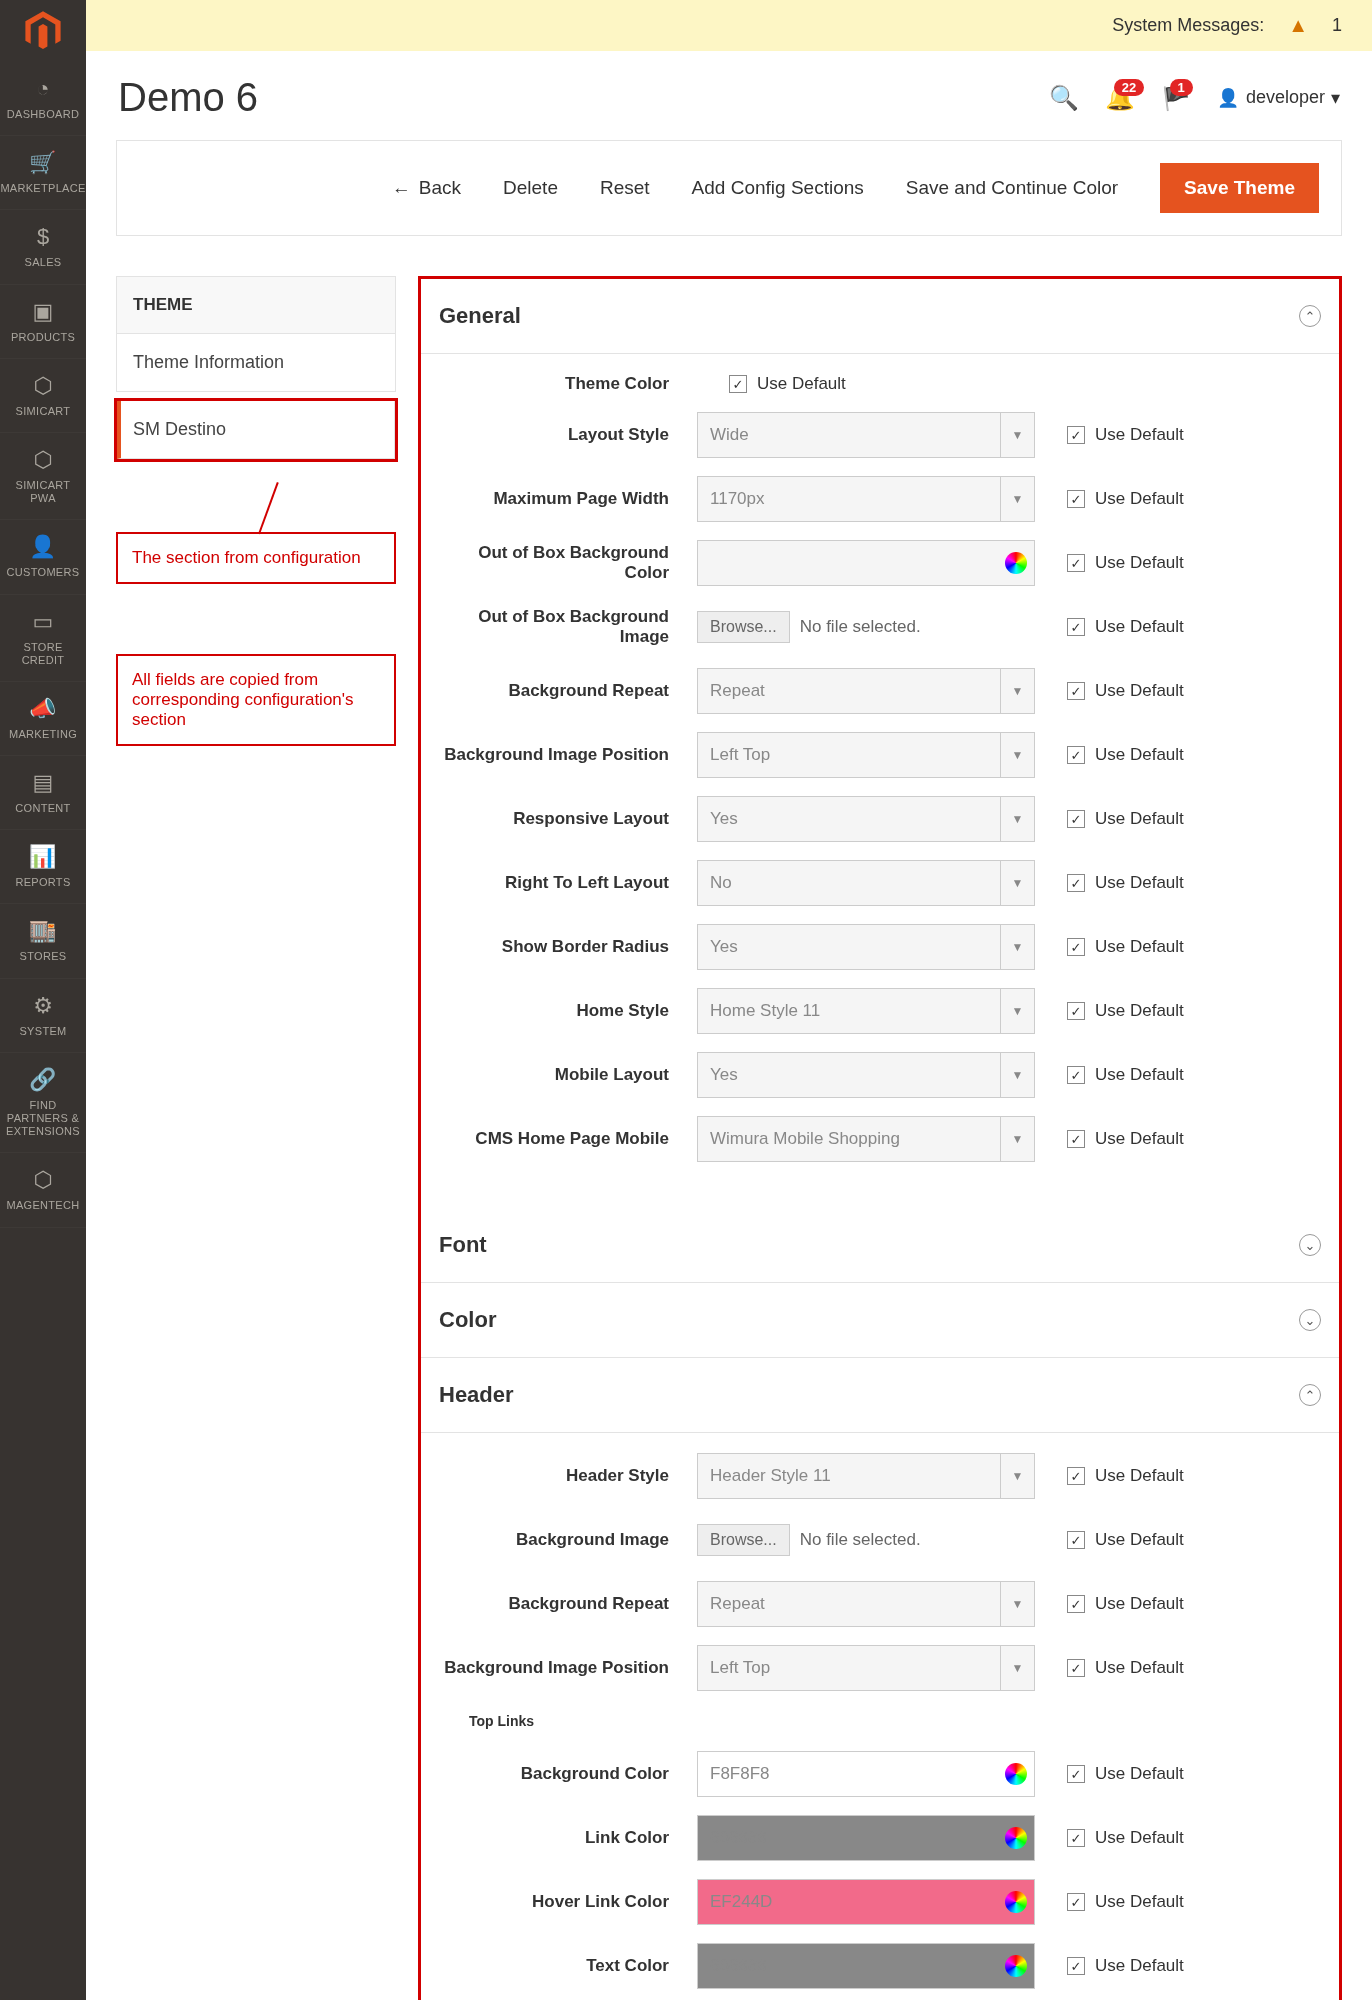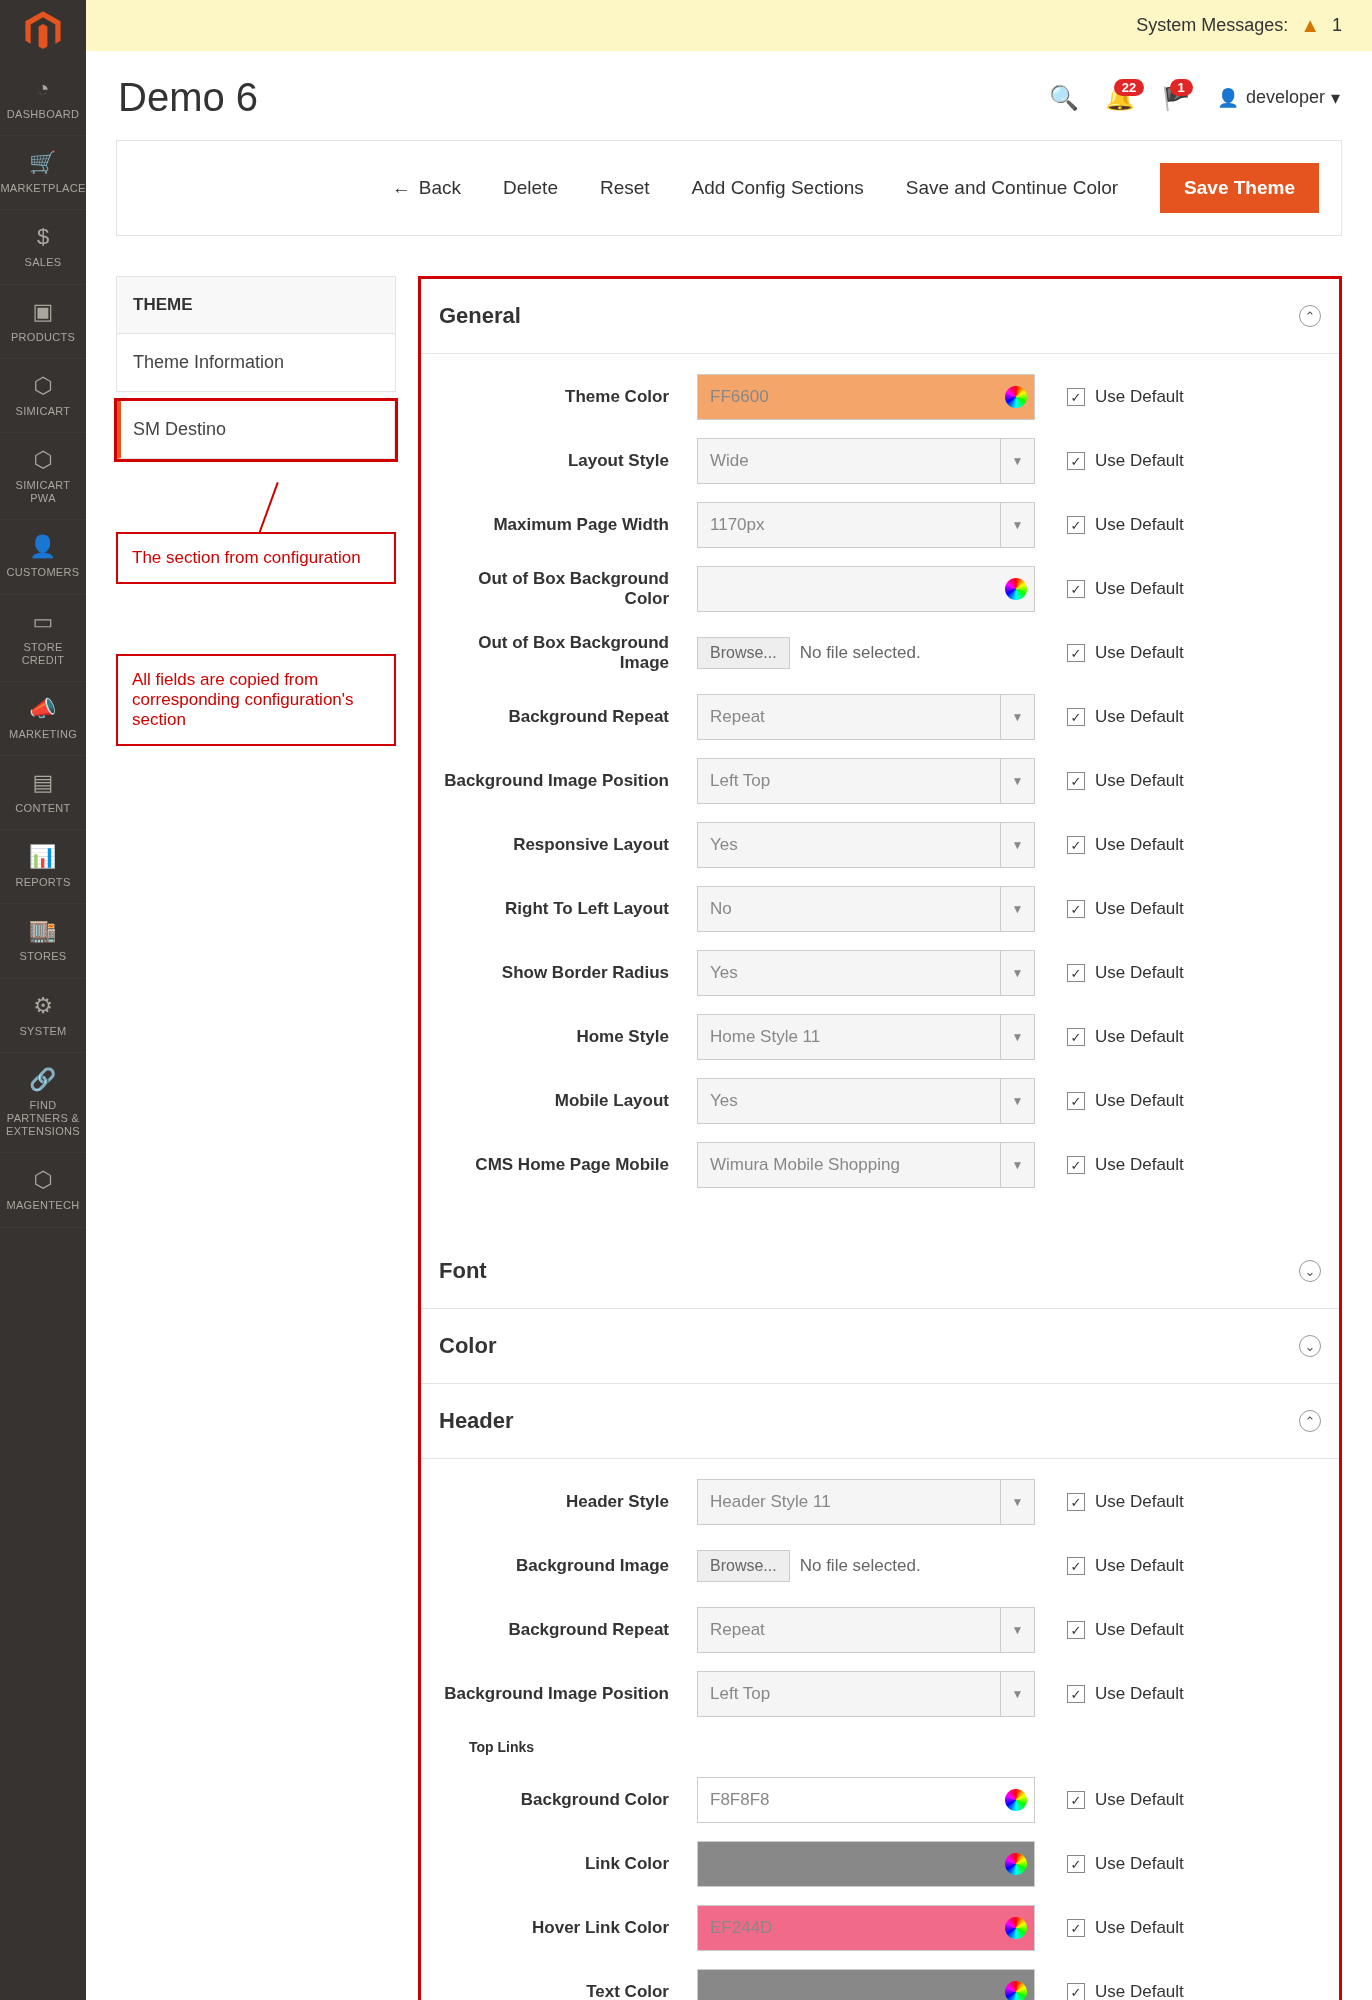--- a/index.html
+++ b/index.html
@@ -4,21 +4,21 @@
 <style>
 *{margin:0;padding:0;box-sizing:border-box;font-family:Arial,Helvetica,sans-serif}
 body{background:#fff;width:1372px}
 .sidebar{position:fixed;left:0;top:0;width:86px;height:100%;background:#373330;color:#aaa69e;display:flex;flex-direction:column;align-items:center;font-size:13px;text-align:center;z-index:10}
 .logo{width:86px;height:62px;display:flex;align-items:center;justify-content:center;background:#373330}
 .logo svg{width:44px;height:44px}
 .sidebar-item{width:100%;padding:14px 4px;cursor:pointer;display:flex;flex-direction:column;align-items:center;gap:6px;border-bottom:1px solid rgba(255,255,255,0.03)}
 .sidebar-item .icon{width:26px;height:26px;display:flex;align-items:center;justify-content:center;font-size:22px}
 .sidebar-item .label{font-size:11px;letter-spacing:0.3px;line-height:1.2;text-transform:uppercase}
 .main{margin-left:86px;min-height:100vh}
-.sysmsg{background:#fdf6c5;padding:14px 30px;display:flex;justify-content:flex-end;align-items:center;gap:12px;font-size:18px;color:#333}
+.sysmsg{background:#fdf6c5;padding:14px 30px;display:flex;justify-content:flex-end;align-items:center;gap:24px;font-size:18px;color:#333}
 .warn-icon{color:#d57400;font-size:20px}
 .header{padding:24px 32px 10px;display:flex;align-items:center;justify-content:space-between}
 .page-title{font-size:40px;font-weight:400;color:#333}
 .header-actions{display:flex;align-items:center;gap:26px}
 .h-icon{font-size:24px;color:#333;cursor:pointer;position:relative}
 .badge{position:absolute;top:-5px;left:8px;background:#e22626;color:#fff;border-radius:10px;padding:1px 8px;font-size:13px;font-weight:700}
 .user{display:flex;align-items:center;gap:6px;font-size:18px;color:#333;cursor:pointer}
 .toolbar{background:#fff;border:1px solid #e3e3e3;margin:10px 30px 0;padding:22px 22px 22px 0;display:flex;justify-content:flex-end;align-items:center;gap:42px}
 .tbtn{font-size:19px;color:#333;background:none;border:none;cursor:pointer;display:flex;align-items:center;gap:8px}
 .tbtn.primary{background:#e5531f;color:#fff;padding:14px 24px;font-weight:600}
@@ -168,21 +168,20 @@
 
     <div class="form-area">
 
       <div class="section-head">
           <h3>General</h3>
           <span class="chev">⌃</span>
         </div>
       <div class="section-body">
         <div class="row">
             <label>Theme Color</label>
-            <div class="control"><input class="color-input" style="background: rgb(244, 165, 106);" value="FF6600"><span class="color-swatch"></span></div>
             <div class="usedef">
               <span class="checkbox">✓</span>
               <span>Use Default</span>
             </div>
           </div>
         <div class="row">
             <label>Layout Style</label>
             <div class="control">
               <div class="select-fake">
                 <span>Wide</span>

